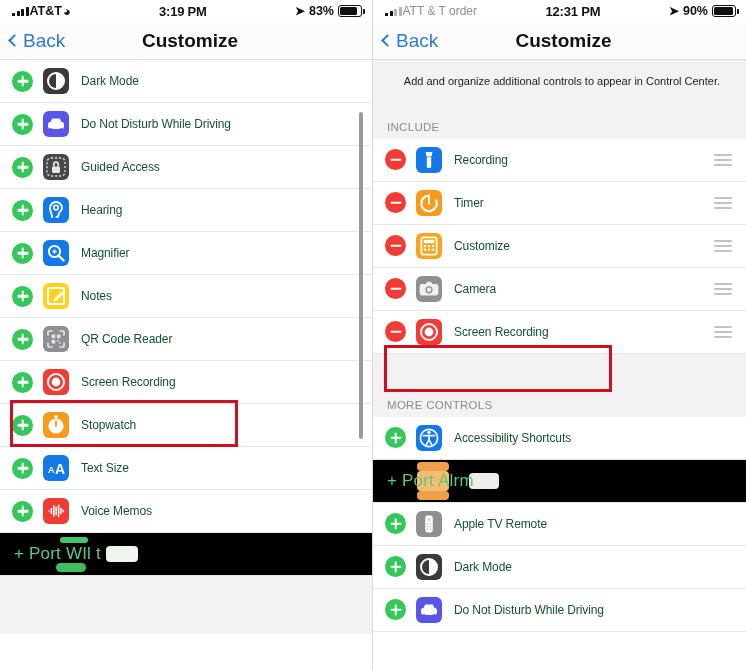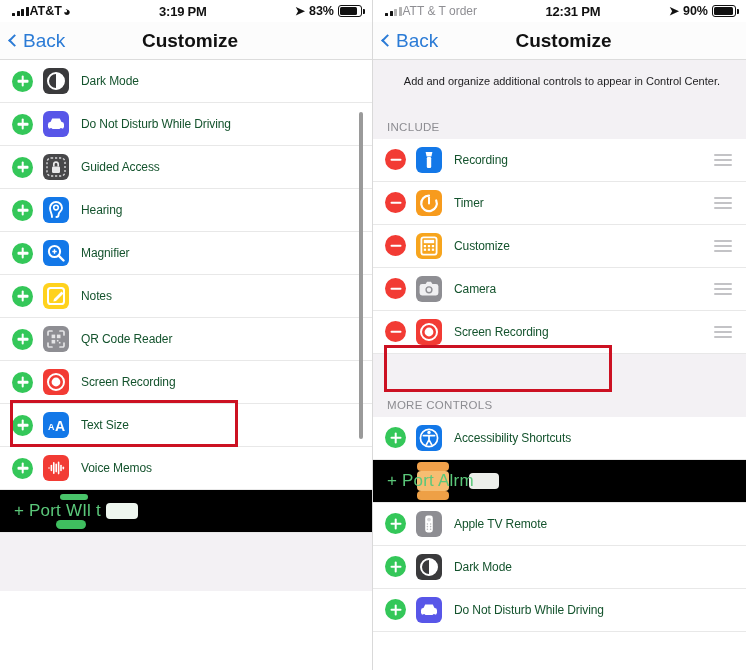--- a/index.html
+++ b/index.html
@@ -264,20 +264,31 @@
             <span class="appicon" style="background:#f23b34">
     <svg width="26" height="26" viewBox="0 0 26 26">
                 <circle cx="13" cy="13" r="8" fill="none" stroke="#fff" stroke-width="2"></circle>
                 <circle cx="13" cy="13" r="4.4" fill="#fff"></circle>
               </svg>
             </span>
             <span class="label">Screen Recording</span>
           </div>
           <div class="row">
             <span class="badge add"></span>
+            <span class="appicon" style="background:#f79b1d">
+    <svg width="26" height="26" viewBox="0 0 26 26">
+                <circle cx="13" cy="14" r="7.6" fill="#fff"></circle>
+                <rect x="11.3" y="3.3" width="3.4" height="2.6" rx="0.8" fill="#fff"></rect>
+                <line x1="13" y1="14" x2="13" y2="9.2" stroke="#f79b1d" stroke-width="1.8" stroke-linecap="round"></line>
+              </svg>
+            </span>
+            <span class="label">Stopwatch</span>
+          </div>
+          <div class="row">
+            <span class="badge add"></span>
             <span class="appicon" style="background:#1378e8">
     <svg width="26" height="26" viewBox="0 0 26 26">
                 <text x="5" y="18" font-family="Liberation Sans, sans-serif" font-size="9" font-weight="bold" fill="#fff">A</text>
                 <text x="12" y="18.5" font-family="Liberation Sans, sans-serif" font-size="14" font-weight="bold" fill="#fff">A</text>
               </svg>
             </span>
             <span class="label">Text Size</span>
           </div>
           <div class="row">
             <span class="badge add"></span>

